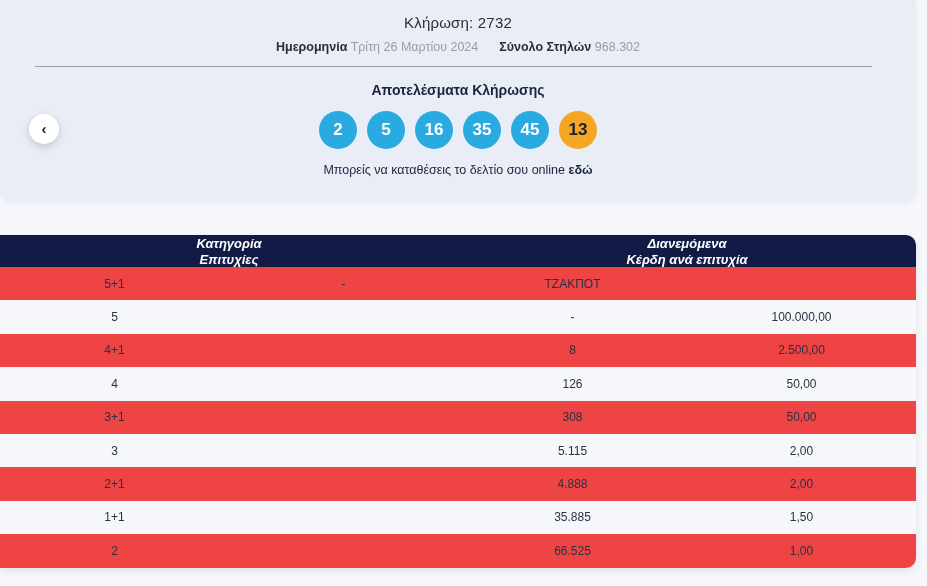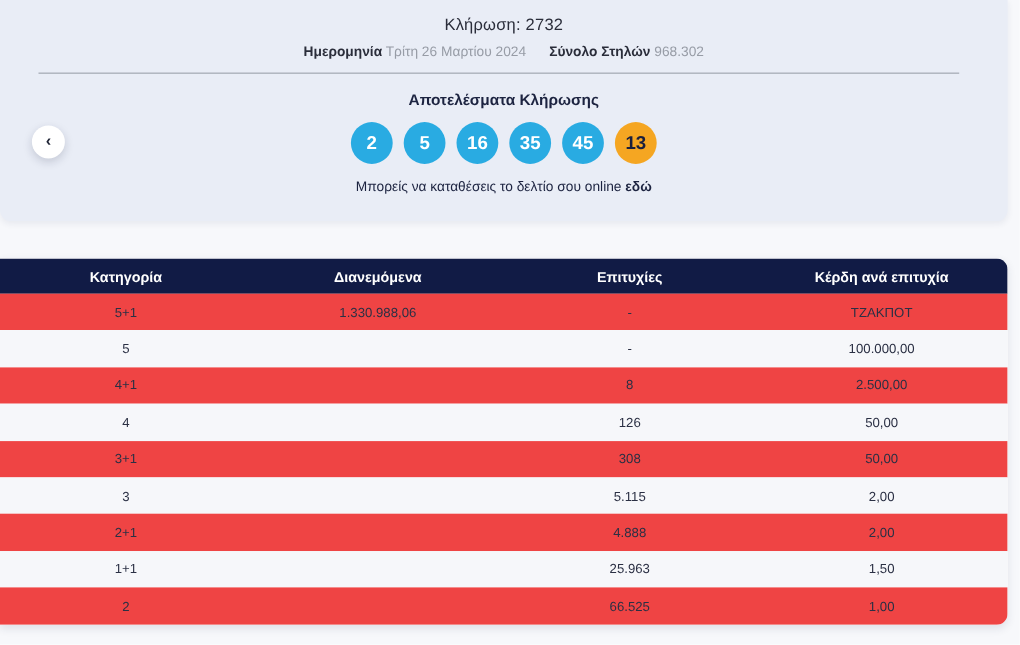--- a/index.html
+++ b/index.html
@@ -105,25 +105,26 @@
     position: absolute;
     left: 0; top: 235px;
     width: 916px;
     background: #ffffff;
     border-radius: 0 10px 10px 0;
     box-shadow: 0 3px 8px rgba(30,40,80,0.10);
     overflow: hidden;
   }
   .table-head {
     display: grid;
-    grid-template-columns: repeat(4, 1fr);
+    grid-template-columns: repeat(2, 1fr);
     background: #111b45;
     height: 32px;
     align-items: center;
     border-radius: 0 8px 0 0;
+    font-style: italic;
   }
   .table-head .th {
     text-align: center;
     color: #ffffff;
     font-size: 13px;
     font-weight: bold;
   }
   .table-row {
     display: grid;
     grid-template-columns: repeat(4, 1fr);
@@ -179,21 +180,20 @@
   <section class="table-card">
     <div class="table-head" id="table-head" style="background: rgb(17, 27, 69);">
         <div class="th">Κατηγορία</div>
         <div class="th">Διανεμόμενα</div>
         <div class="th">Επιτυχίες</div>
         <div class="th">Κέρδη ανά επιτυχία</div>
       </div>
     <div id="table-body">
         <div class="table-row">
           <div class="td">5+1</div>
-          <div class="td">1.330.988,06</div>
           <div class="td">-</div>
           <div class="td">ΤΖΑΚΠΟΤ</div>
         </div>
         <div class="table-row">
           <div class="td">5</div>
           <div class="td"></div>
           <div class="td">-</div>
           <div class="td">100.000,00</div>
         </div>
         <div class="table-row">
@@ -222,21 +222,21 @@
         </div>
         <div class="table-row">
           <div class="td">2+1</div>
           <div class="td"></div>
           <div class="td">4.888</div>
           <div class="td">2,00</div>
         </div>
         <div class="table-row">
           <div class="td">1+1</div>
           <div class="td"></div>
-          <div class="td">25.963</div>
+          <div class="td">35.885</div>
           <div class="td">1,50</div>
         </div>
         <div class="table-row">
           <div class="td">2</div>
           <div class="td"></div>
           <div class="td">66.525</div>
           <div class="td">1,00</div>
         </div>
       </div>
   </section>

